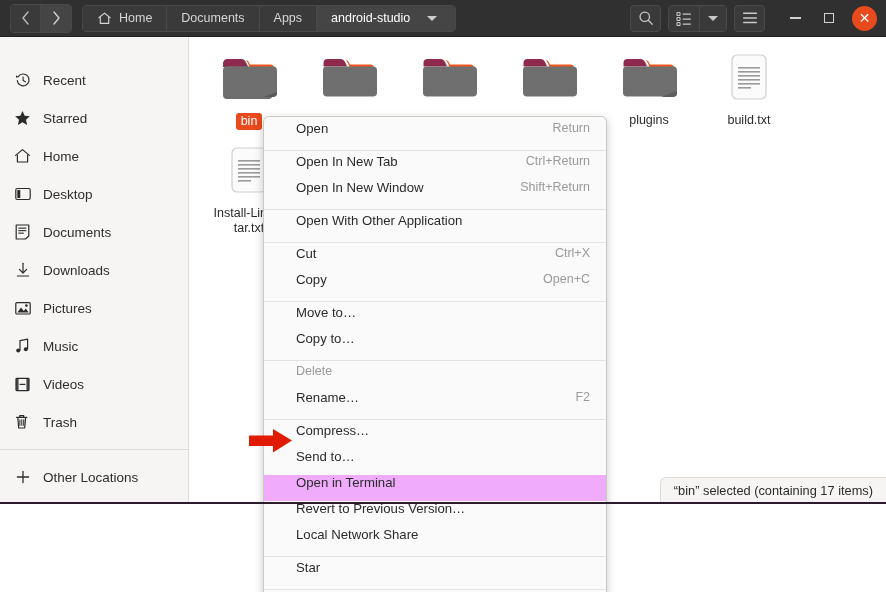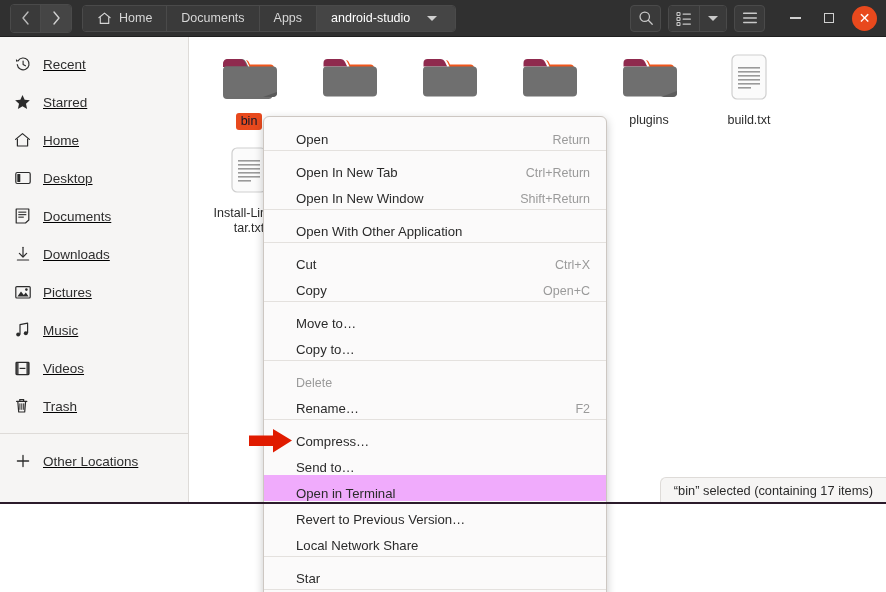--- a/index.html
+++ b/index.html
@@ -108,22 +108,22 @@
     margin-left: 9px; margin-right: 3px;
   }
 
   
   .body { flex: 1; display: flex; min-height: 0; position: relative; }
 
   .sidebar {
     width: 189px; min-width: 189px;
     background: #f6f5f4;
     border-right: 1px solid #dedbd8;
-    padding-top: 8px;
-    display: flex; flex-direction: column; text-decoration: underline;
+    padding-top: 24px;
+    display: flex; flex-direction: column;
   }
   .side-item {
     display: flex; align-items: center; gap: 12px;
     height: 38px; padding: 0 12px 0 14px;
     color: #2e2e2e; font-size: 13.5px;
   }
   .side-item .sico {
     width: 17px; height: 17px;
     display: flex; align-items: center; justify-content: center;
     color: #2b2b2b; flex: 0 0 17px;
@@ -148,38 +148,38 @@
     margin-bottom: 4px;
   }
   .fitem .glyph { height: 58px; display: flex; align-items: center; justify-content: center; }
   .fitem .lbl {
     margin-top: 4px;
     font-size: 12.5px; color: #2b2b2b;
     text-align: center; line-height: 15px;
     max-width: 92px; word-break: break-word;
   }
   .fitem .lbl.sel {
-    background: #e8491d; color: #0f172a;
+    background: #e8491d; color: #ffffff;
     border-radius: 3px; padding: 1px 5px;
   }
 
   
   .ctxmenu {
     position: absolute;
     left: 263px; top: 79px;
     width: 344px;
     background: #fbfafa;
     border: 1px solid #cdc7c2;
     border-radius: 6px;
     box-shadow: 0 3px 10px rgba(0,0,0,0.22);
     padding: 4px 0 8px 0;
     z-index: 50;
   }
   .mi {
-    display: flex; align-items: flex-end;
+    display: flex; align-items: flex-start;
     height: 26px; padding: 0 16px 0 32px;
     font-size: 13.2px; color: #2b2b2b;
     white-space: nowrap;
   }
   .mi.hl { background: #f0abfc; }
   .mi .mlabel { flex: 1; }
   .mi .maccel { color: #9a9a9a; font-size: 12.5px; }
   .msep { height: 1px; background: #e4e1de; margin: 3px 0; }
 
   

